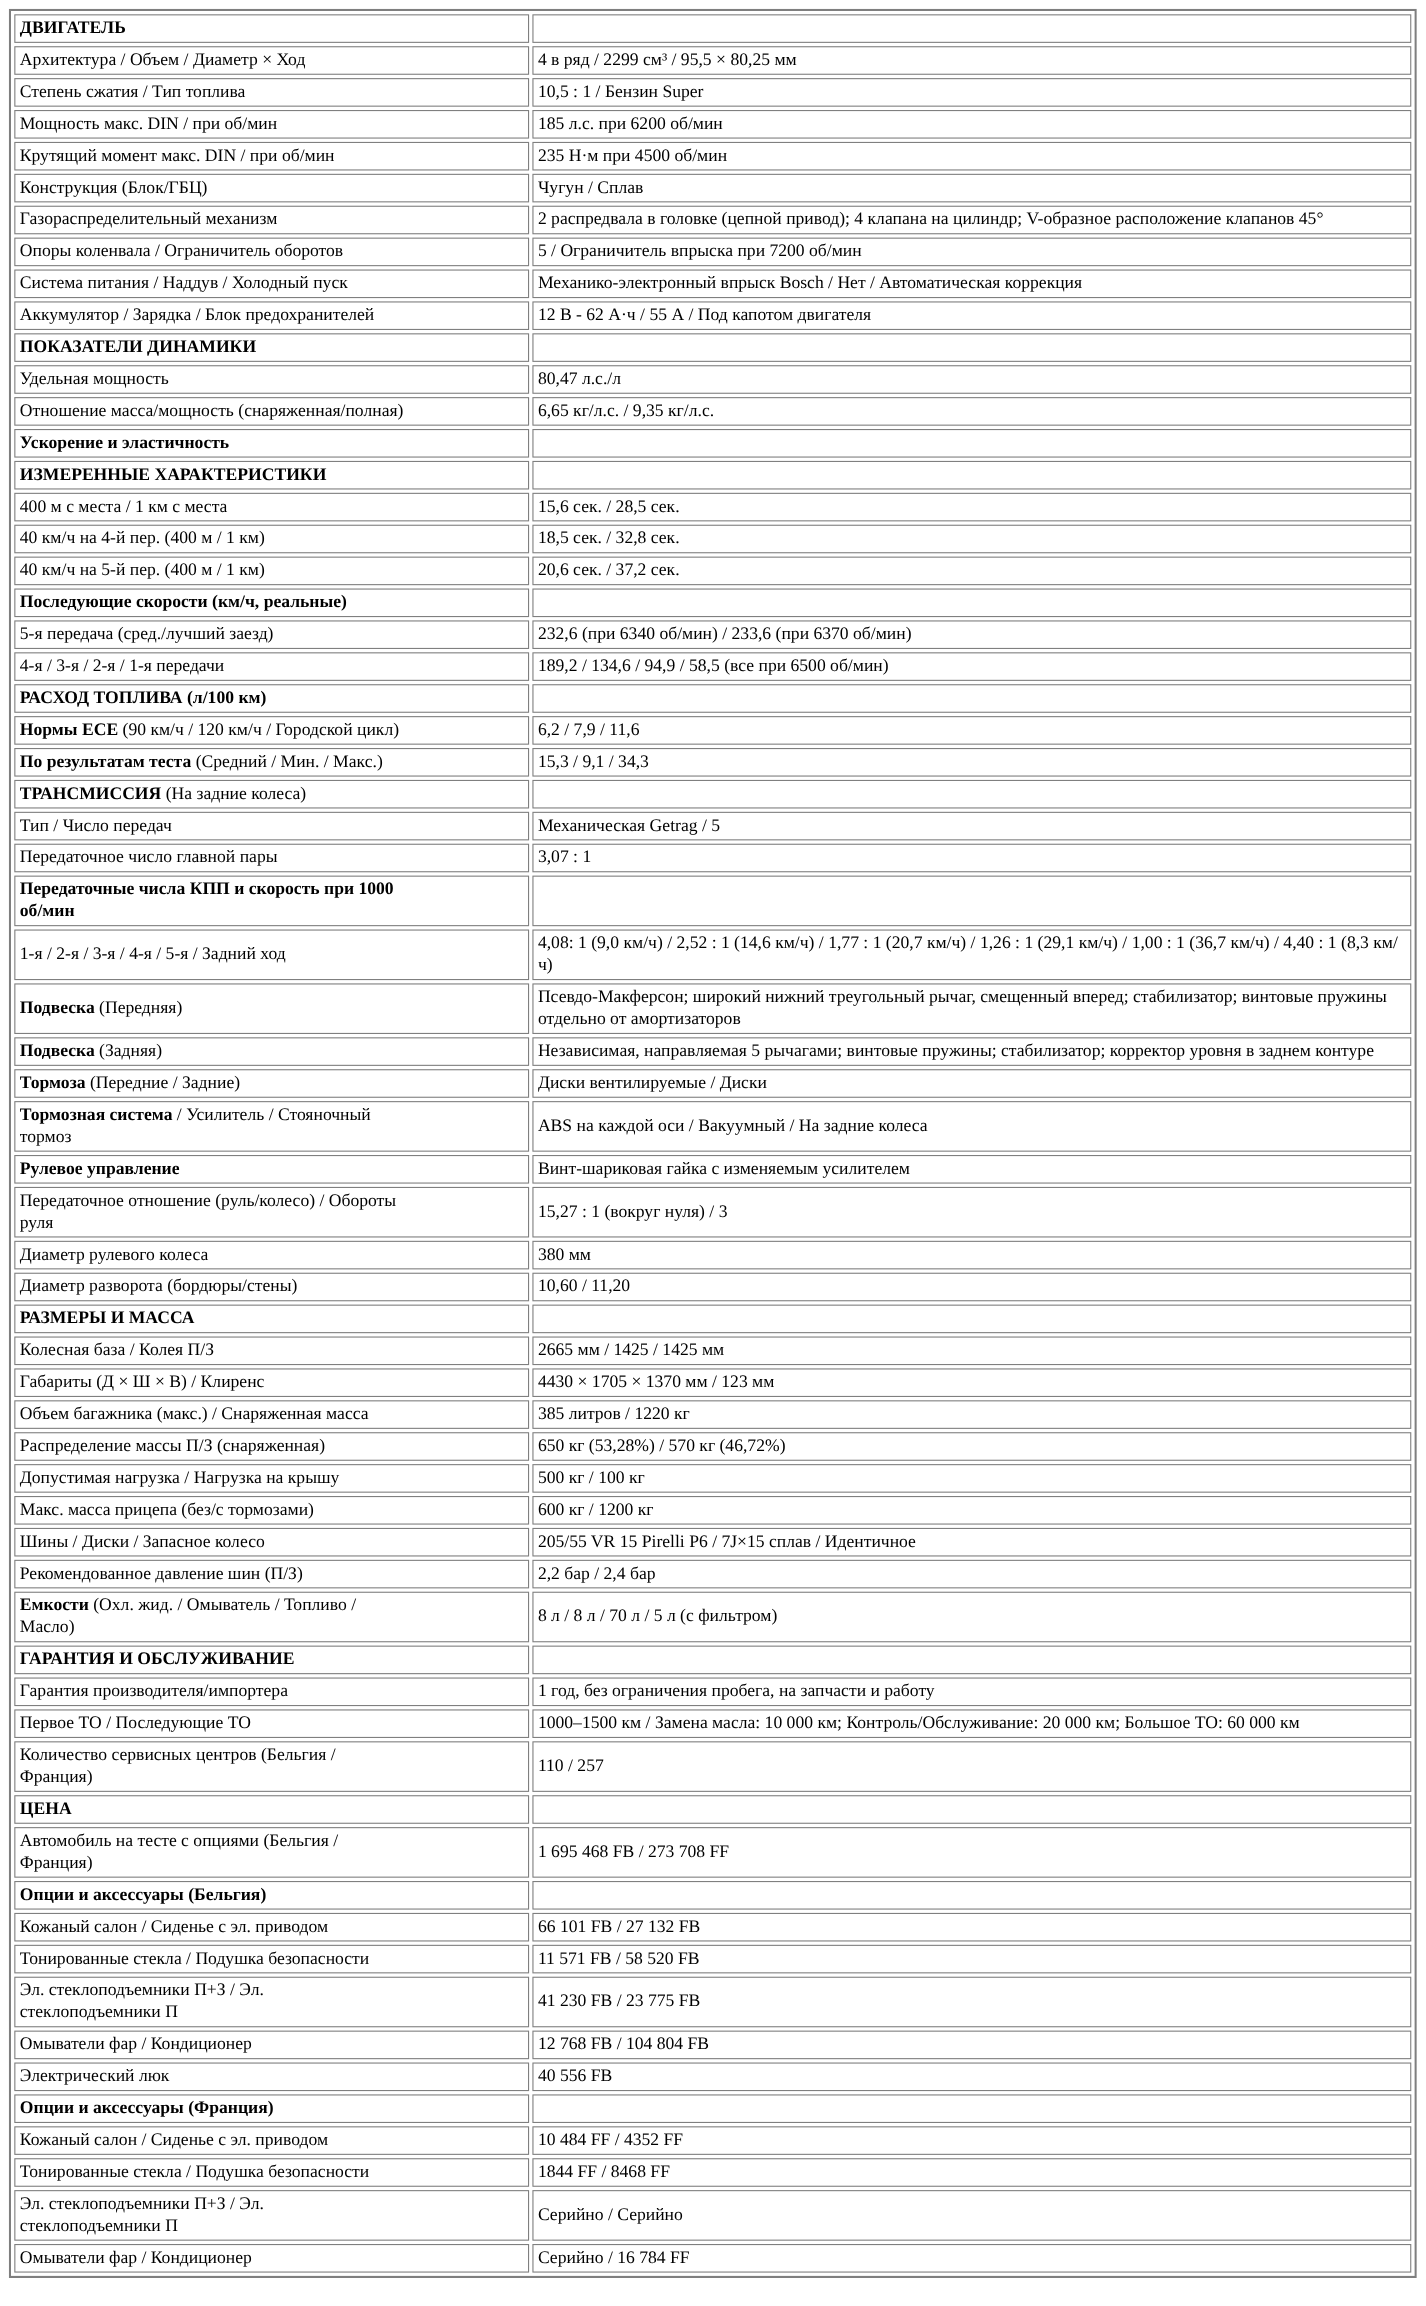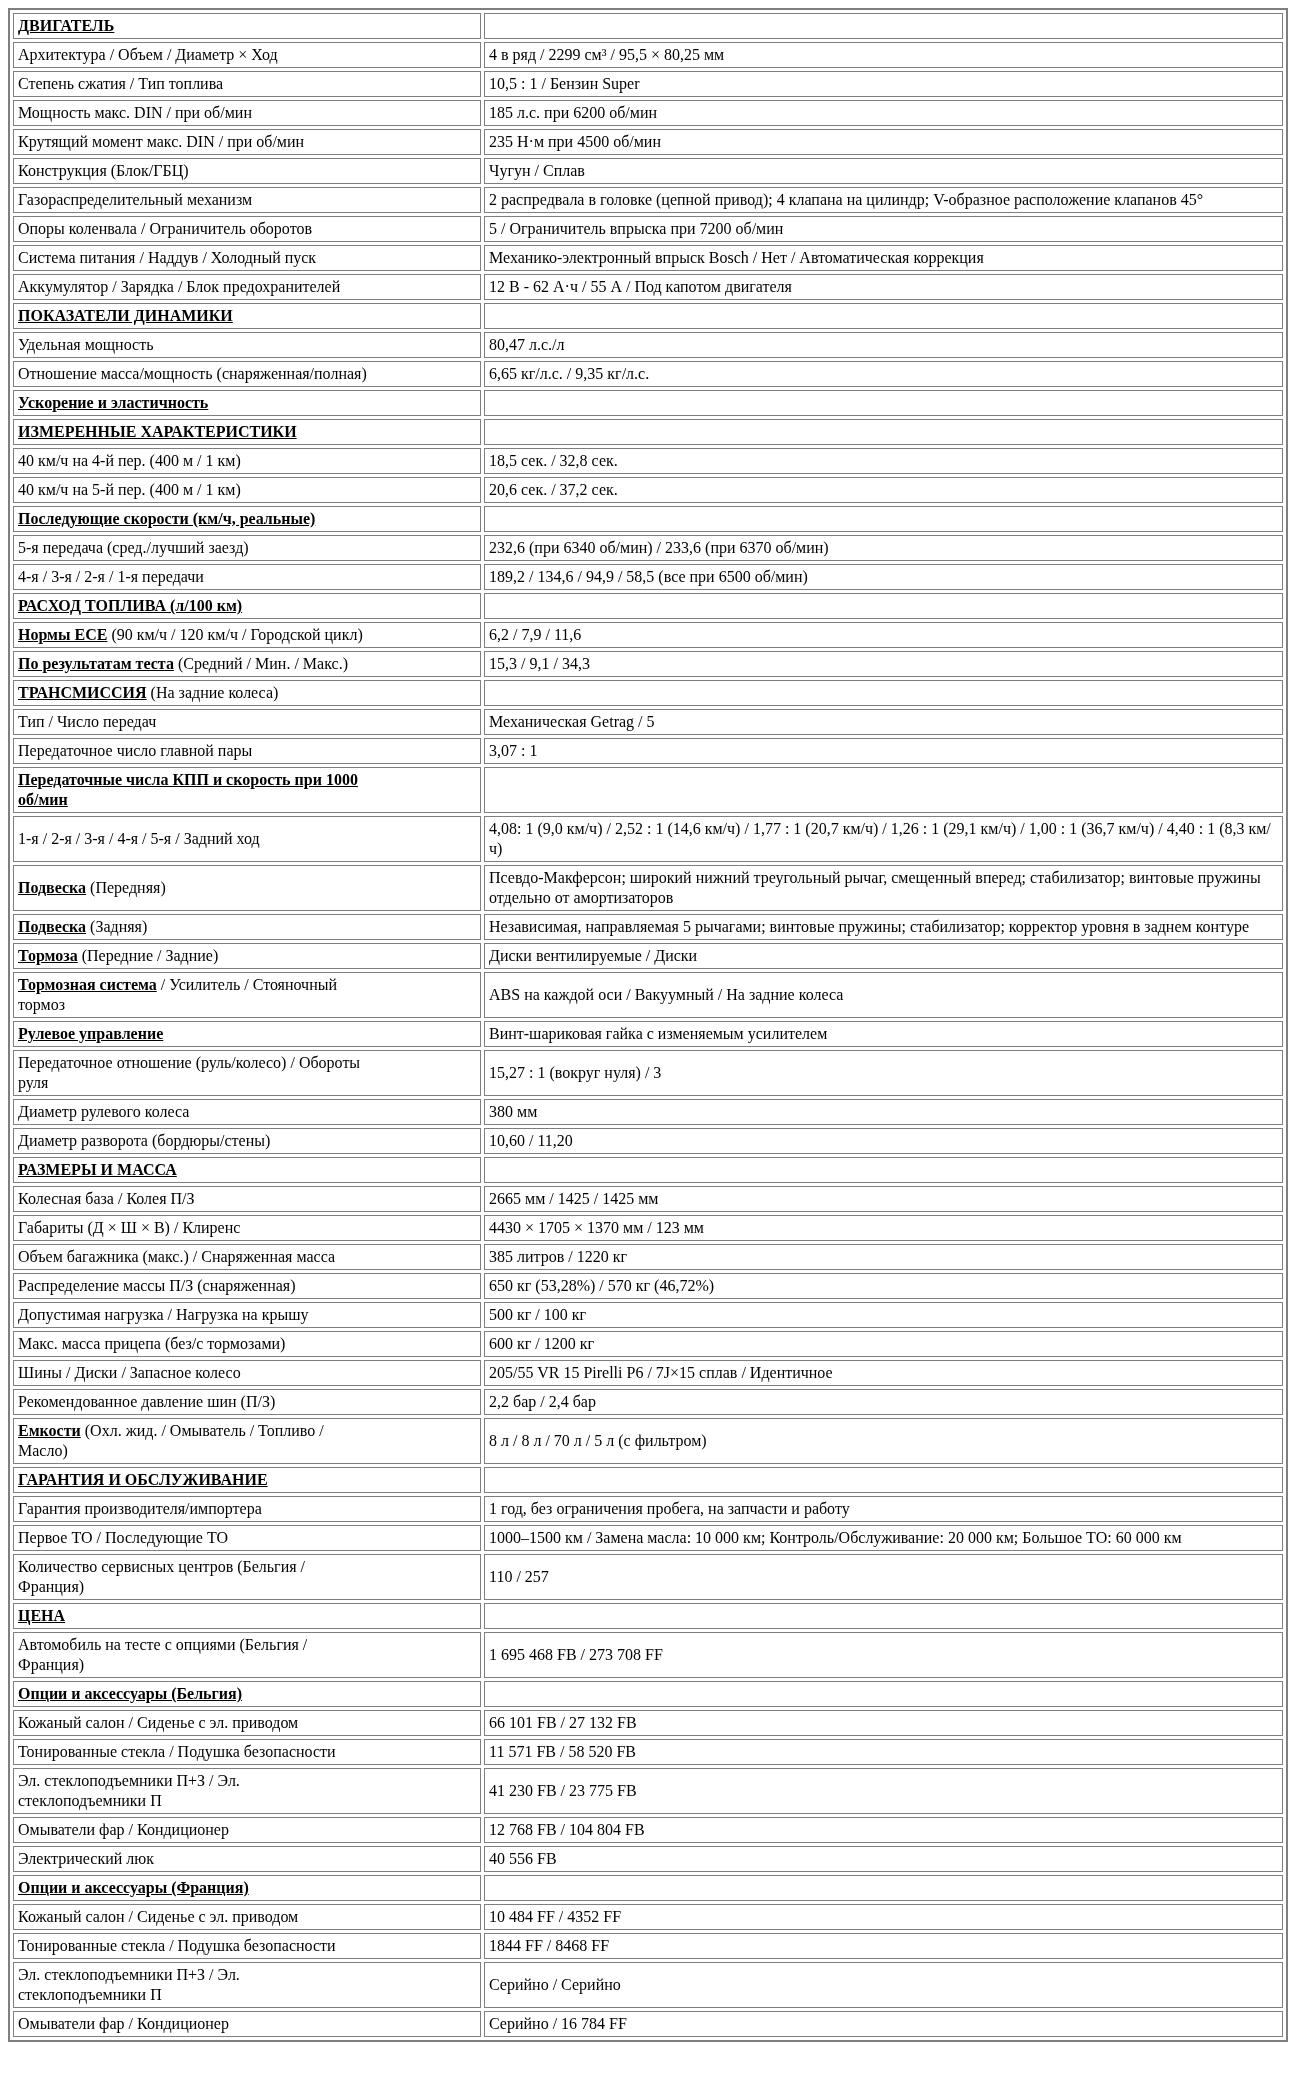--- a/index.html
+++ b/index.html
@@ -24,21 +24,21 @@
   td {
     border: 1px solid #7f7f7f;
     background: #ffffff;
     font-size: 16px;
     line-height: 1.25;
     padding: 2px 4px;
     vertical-align: middle;
     white-space: pre-line;
     overflow: hidden;
   }
-  td .bb { font-weight: bold; text-decoration: underline; }
+  td .bb { font-weight: bold; }
 </style>
 </head>
 <body>
 
 <table class="spec">
   <colgroup>
     <col class="c1">
     <col class="c2">
   </colgroup>
   <tbody>
@@ -96,20 +96,24 @@
       </tr>
       <tr>
         <td><span class="bb">Ускорение и эластичность</span></td>
         <td></td>
       </tr>
       <tr>
         <td><span class="bb">ИЗМЕРЕННЫЕ ХАРАКТЕРИСТИКИ</span></td>
         <td></td>
       </tr>
       <tr>
+        <td><span>400 м с места / 1 км с места</span></td>
+        <td>15,6 сек. / 28,5 сек.</td>
+      </tr>
+      <tr>
         <td><span>40 км/ч на 4-й пер. (400 м / 1 км)</span></td>
         <td>18,5 сек. / 32,8 сек.</td>
       </tr>
       <tr>
         <td><span>40 км/ч на 5-й пер. (400 м / 1 км)</span></td>
         <td>20,6 сек. / 37,2 сек.</td>
       </tr>
       <tr>
         <td><span class="bb">Последующие скорости (км/ч, реальные)</span></td>
         <td></td>

